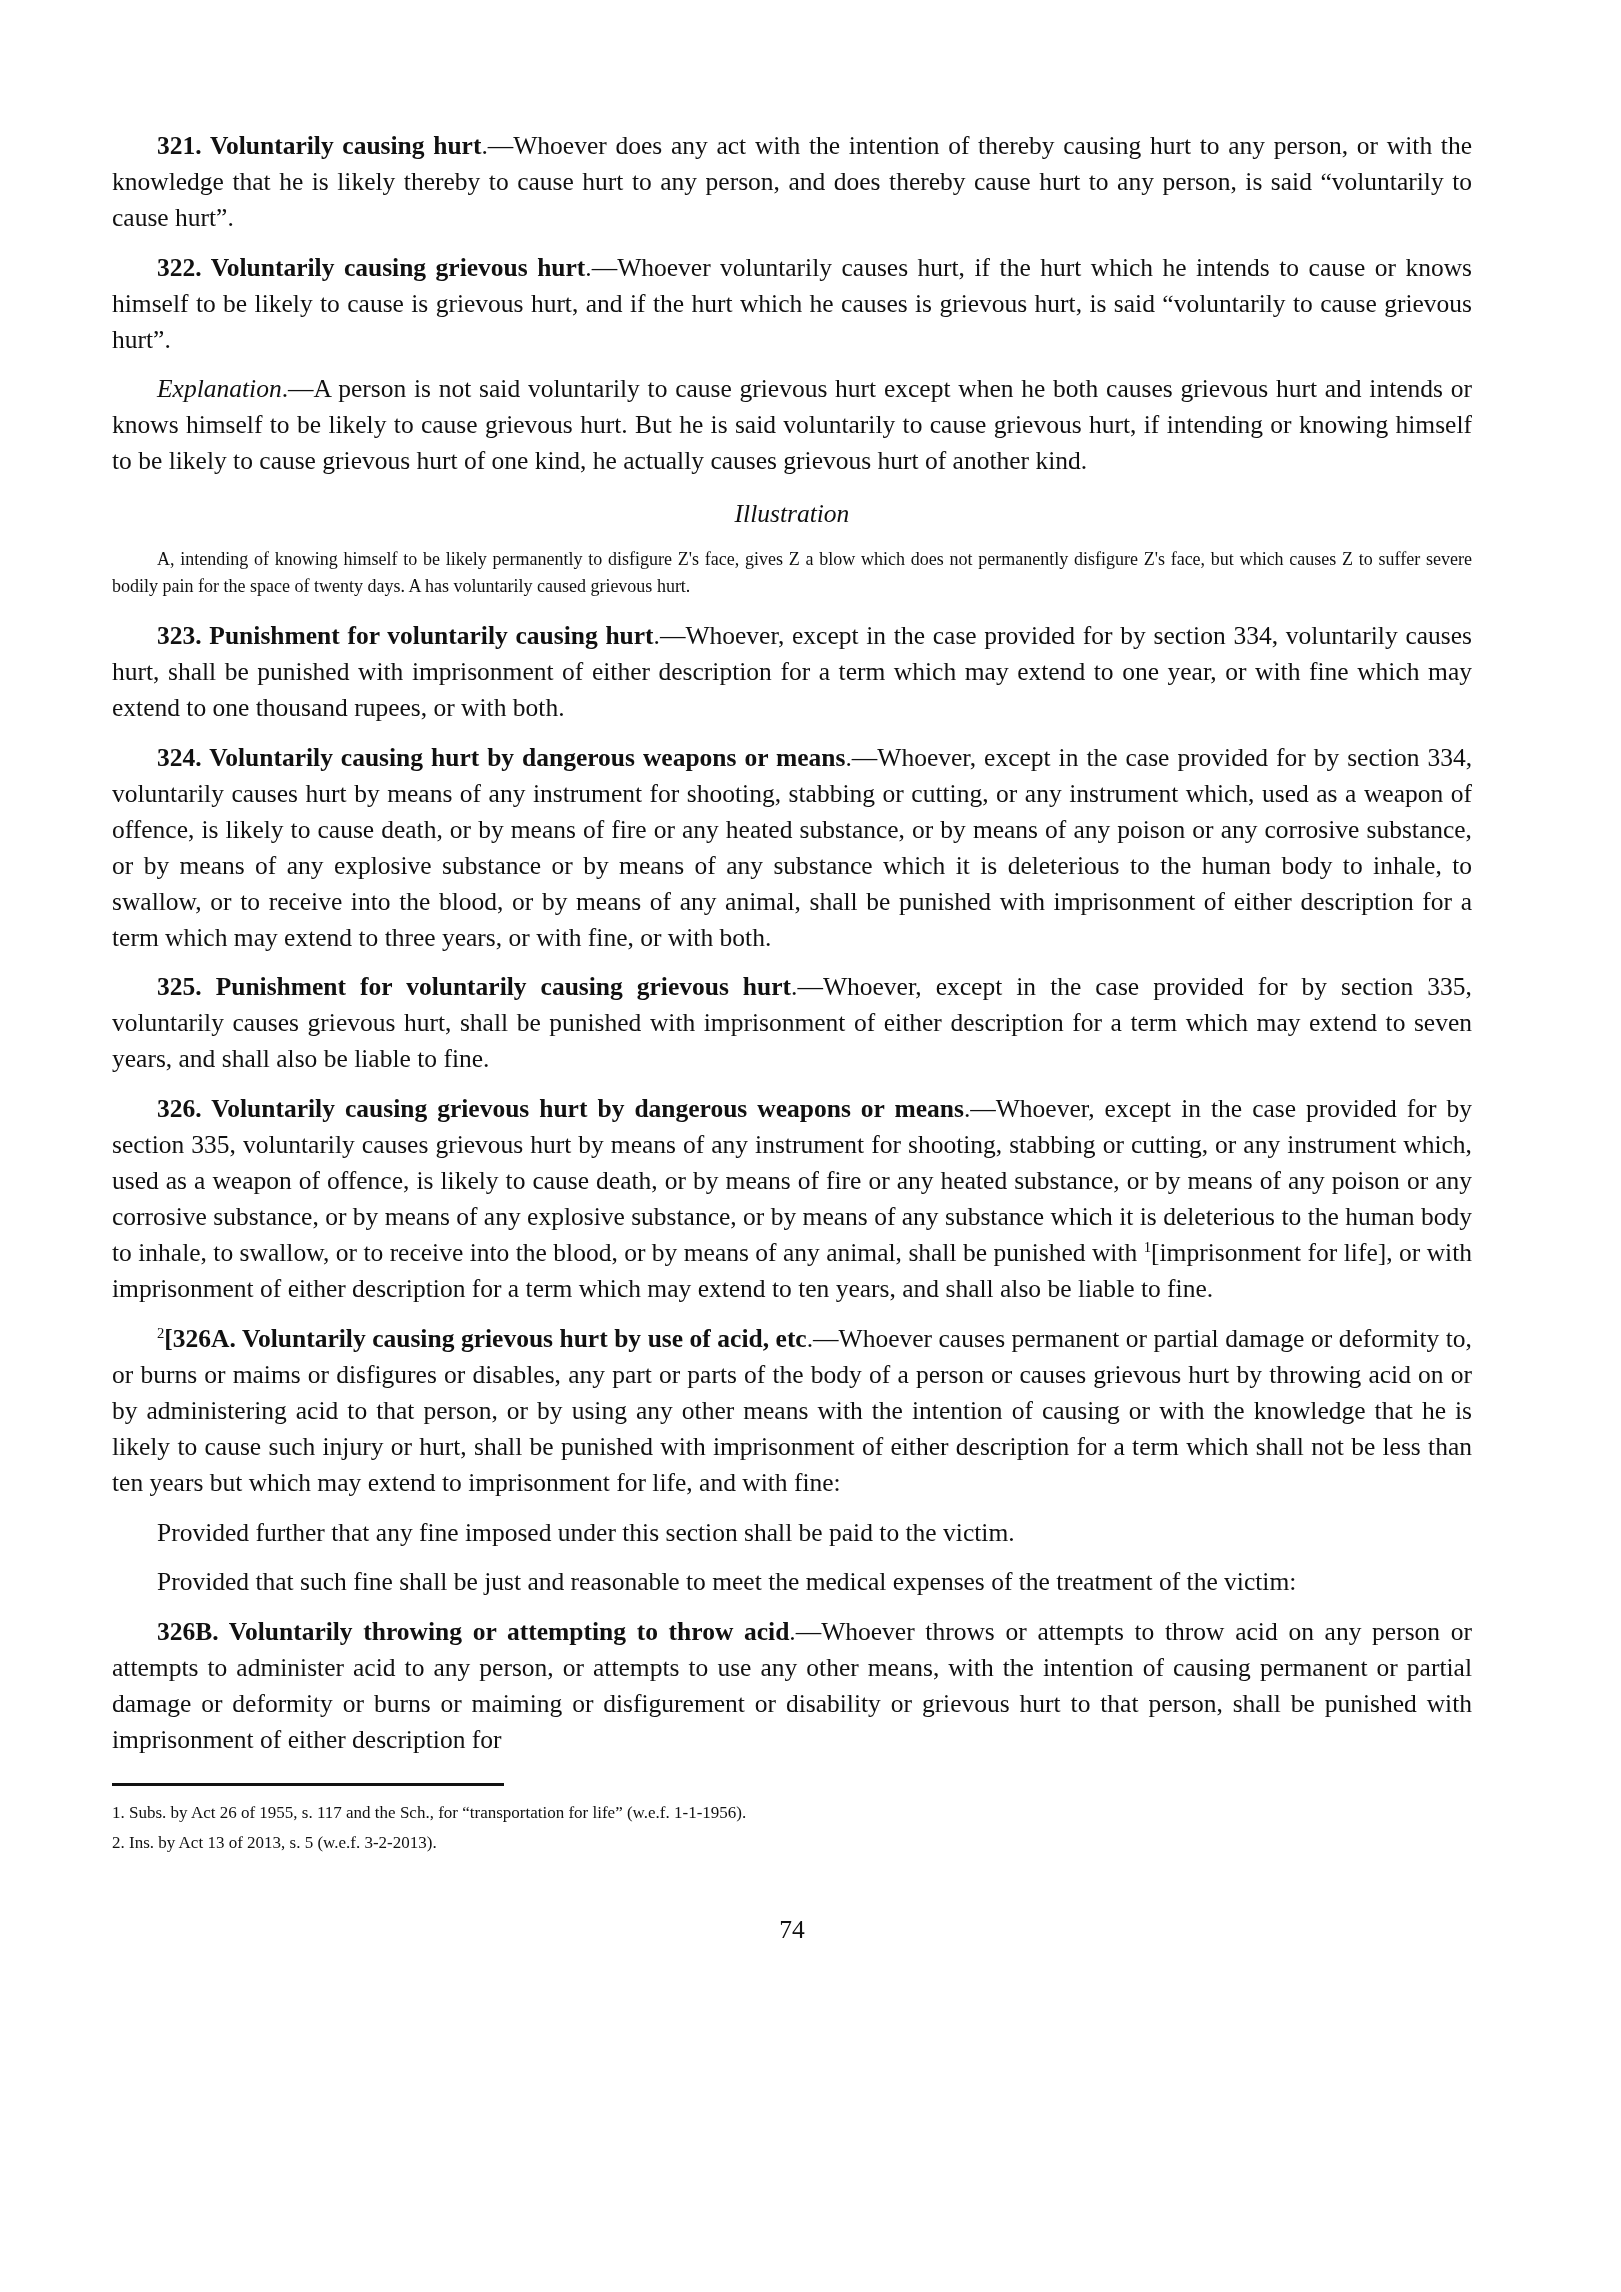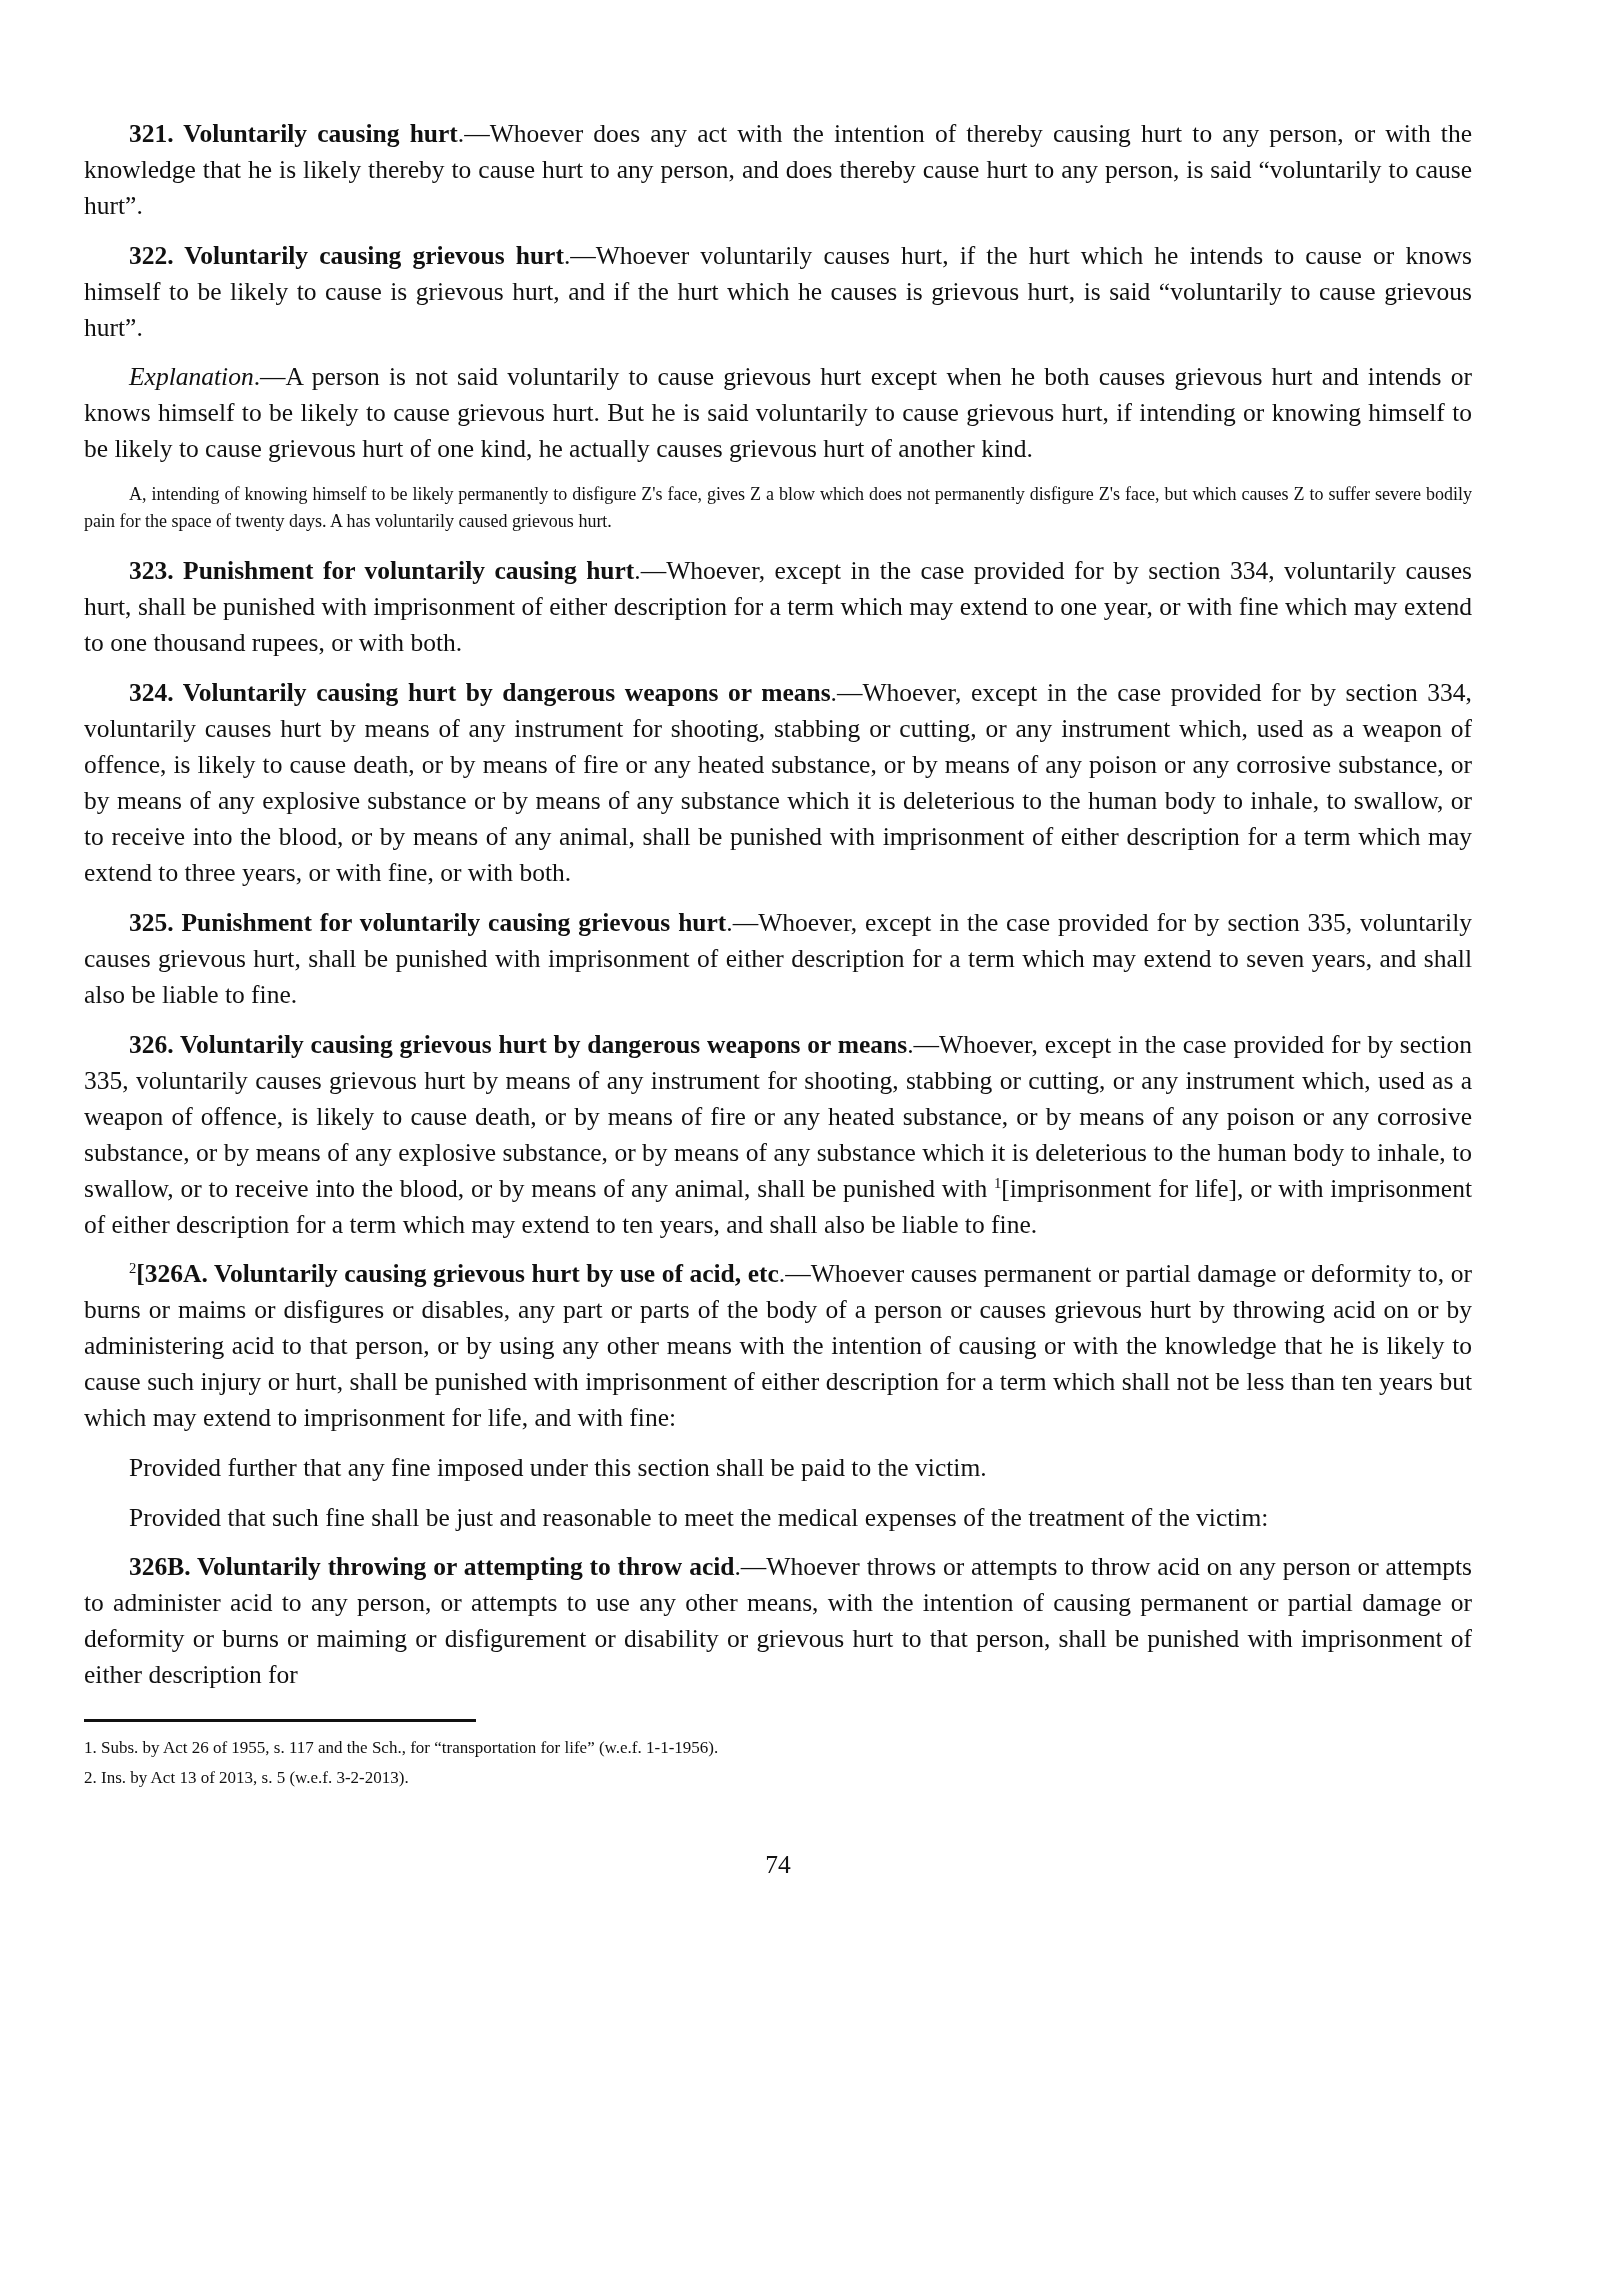--- a/index.html
+++ b/index.html
@@ -9,21 +9,22 @@
   }
   body {
     width: 1621px;
     height: 2293px;
     position: relative;
     font-family: "Liberation Serif", "DejaVu Serif", serif;
     color: #111111;
     -webkit-font-smoothing: antialiased;
   }
   .page-content {
-    padding: 116px 149px 0 84px;
+    padding: 116px 149px 0 112px;
+    margin-top: 12px;
   }
   p.para {
     font-size: 25.5px;
     line-height: 36px;
     text-align: justify;
     text-indent: 45px;
     margin: 0 0 13.7px 0;
   }
   p.para b {
     font-weight: bold;
@@ -74,20 +75,21 @@
 <body>
 
 <div class="page-content">
 
   <p class="para"><b>321. Voluntarily causing hurt</b><span>.—Whoever does any act with the intention of thereby causing hurt to any person, or with the knowledge that he is likely thereby to cause hurt to any person, and does thereby cause hurt to any person, is said “voluntarily to cause hurt”.</span></p>
 
   <p class="para"><b>322. Voluntarily causing grievous hurt</b><span>.—Whoever voluntarily causes hurt, if the hurt which he intends to cause or knows himself to be likely to cause is grievous hurt, and if the hurt which he causes is grievous hurt, is said “voluntarily to cause grievous hurt”.</span></p>
 
   <p class="para"><span class="explanation-label">Explanation</span><span>.—A person is not said voluntarily to cause grievous hurt except when he both causes grievous hurt and intends or knows himself to be likely to cause grievous hurt. But he is said voluntarily to cause grievous hurt, if intending or knowing himself to be likely to cause grievous hurt of one kind, he actually causes grievous hurt of another kind.</span></p>
 
+  <div class="illustration-heading">Illustration</div>
 
   <p class="illustration-body">A, intending of knowing himself to be likely permanently to disfigure Z's face, gives Z a blow which does not permanently disfigure Z's face, but which causes Z to suffer severe bodily pain for the space of twenty days. A has voluntarily caused grievous hurt.</p>
 
   <p class="para"><b>323. Punishment for voluntarily causing hurt</b><span>.—Whoever, except in the case provided for by section 334, voluntarily causes hurt, shall be punished with imprisonment of either description for a term which may extend to one year, or with fine which may extend to one thousand rupees, or with both.</span></p>
 
   <p class="para"><b>324. Voluntarily causing hurt by dangerous weapons or means</b><span>.—Whoever, except in the case provided for by section 334, voluntarily causes hurt by means of any instrument for shooting, stabbing or cutting, or any instrument which, used as a weapon of offence, is likely to cause death, or by means of fire or any heated substance, or by means of any poison or any corrosive substance, or by means of any explosive substance or by means of any substance which it is deleterious to the human body to inhale, to swallow, or to receive into the blood, or by means of any animal, shall be punished with imprisonment of either description for a term which may extend to three years, or with fine, or with both.</span></p>
 
   <p class="para"><b>325. Punishment for voluntarily causing grievous hurt</b><span>.—Whoever, except in the case provided for by section 335, voluntarily causes grievous hurt, shall be punished with imprisonment of either description for a term which may extend to seven years, and shall also be liable to fine.</span></p>
 
   <p class="para"><b>326. Voluntarily causing grievous hurt by dangerous weapons or means</b><span>.—Whoever, except in the case provided for by section 335, voluntarily causes grievous hurt by means of any instrument for shooting, stabbing or cutting, or any instrument which, used as a weapon of offence, is likely to cause death, or by means of fire or any heated substance, or by means of any poison or any corrosive substance, or by means of any explosive substance, or by means of any substance which it is deleterious to the human body to inhale, to swallow, or to receive into the blood, or by means of any animal, shall be punished with </span><sup class="fnref">1</sup><span>[imprisonment for life], or with imprisonment of either description for a term which may extend to ten years, and shall also be liable to fine.</span></p>

